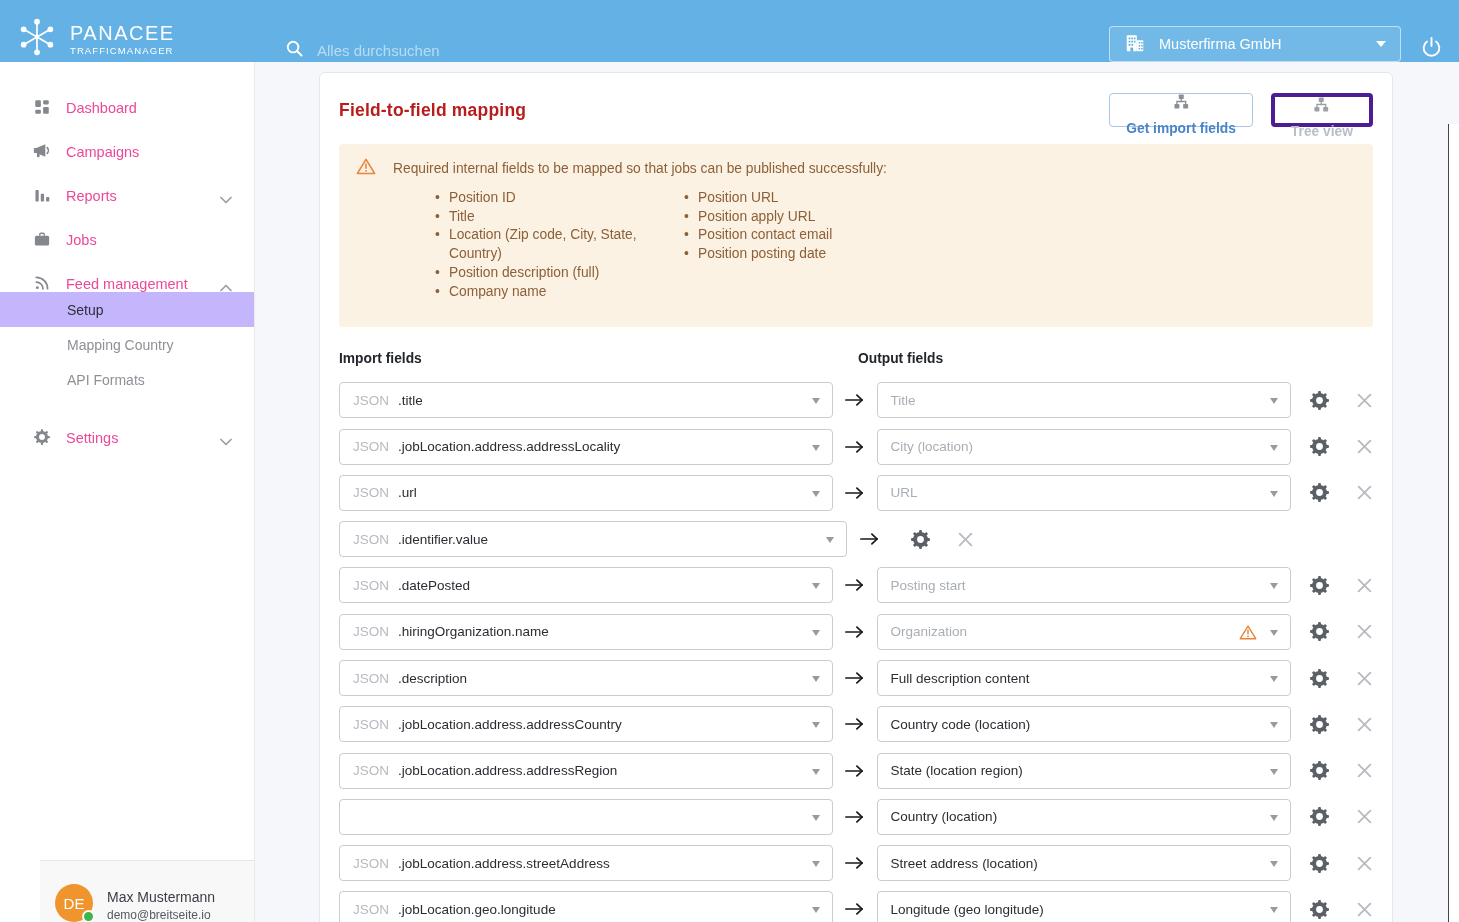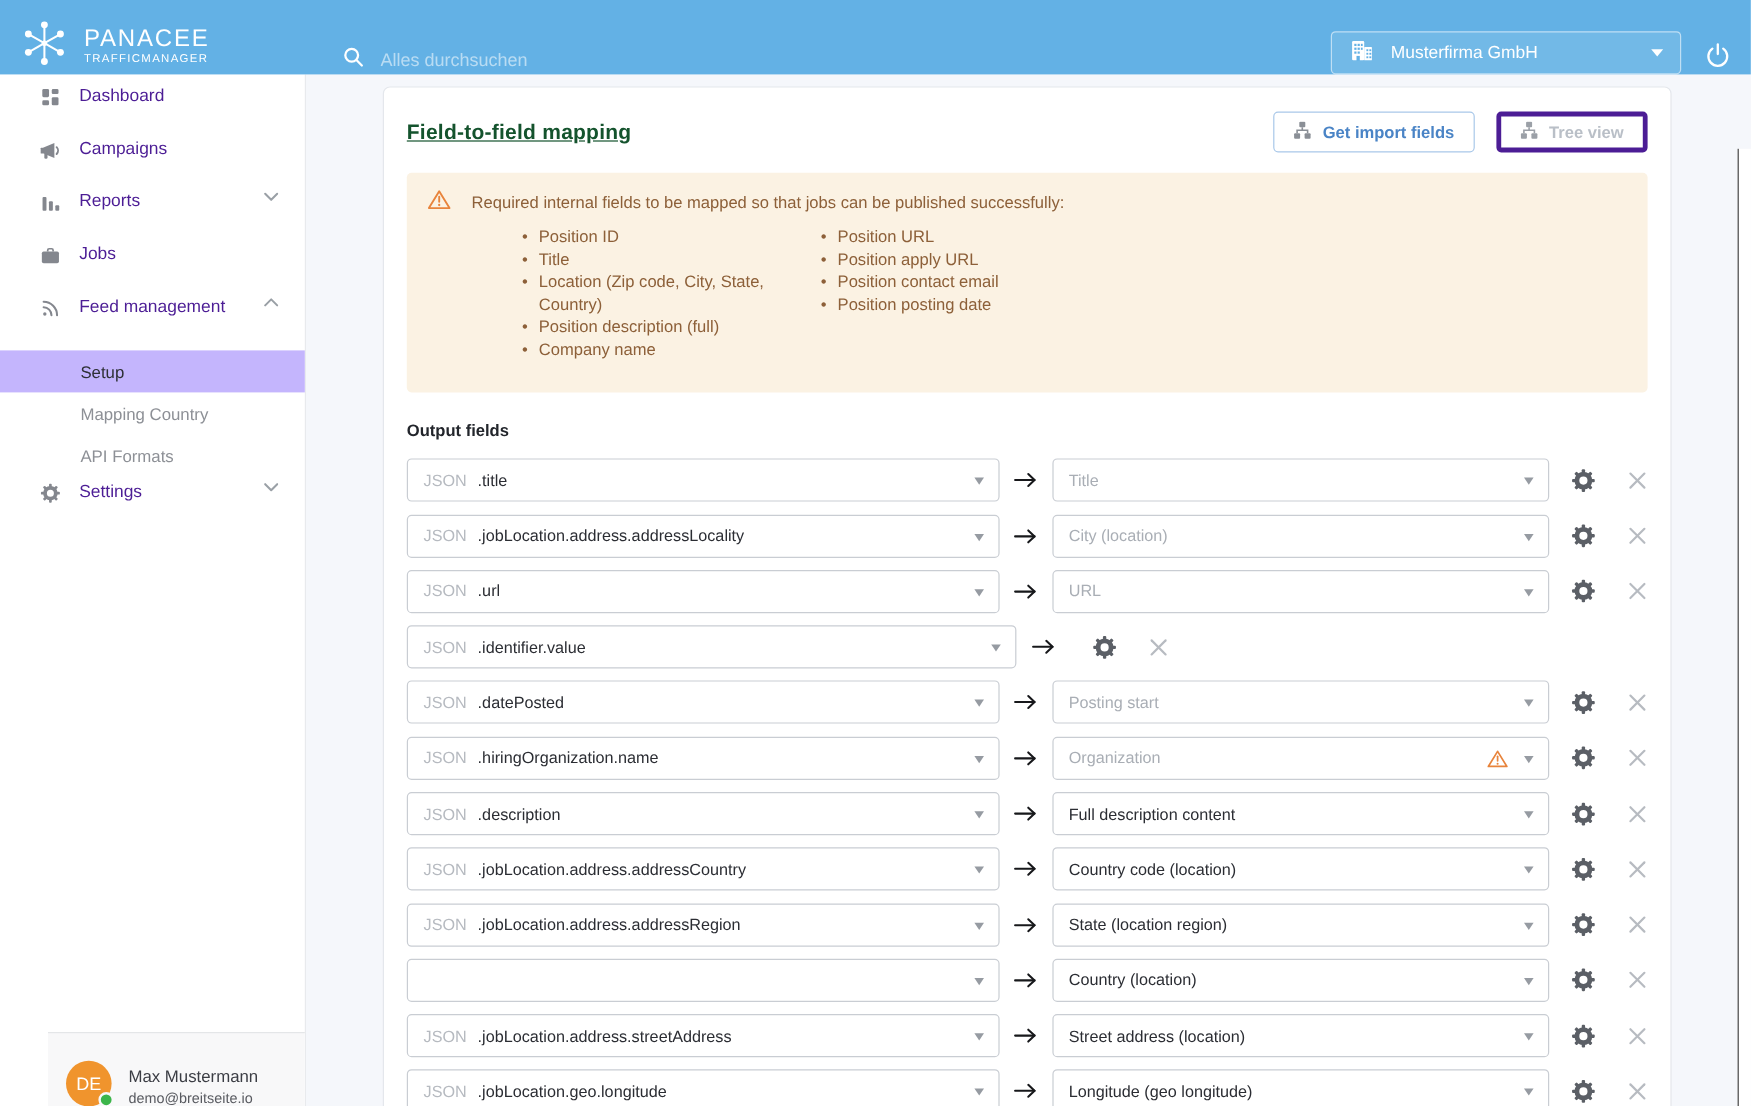--- a/index.html
+++ b/index.html
@@ -14,40 +14,40 @@
   .search-wrap { display:flex; align-items:center; gap:13px; margin-left:30px; flex:1; }
   .search-input { background:transparent; border:none; outline:none; color:#fff; font-size:15px; width:420px; font-family:"Liberation Sans", sans-serif; }
   .search-input::placeholder { color:rgba(255,255,255,.55); }
   .company-select { width:292px; height:36px; border:1px solid rgba(255,255,255,.55); background:rgba(255,255,255,.10); border-radius:4px; display:flex; align-items:center; gap:13px; padding:0 14px; color:#fff; font-size:14.5px; cursor:pointer; }
   .company-caret { margin-left:auto; width:0; height:0; border-left:5px solid transparent; border-right:5px solid transparent; border-top:6px solid #fff; }
   .power-btn { margin:0 16px 0 19px; display:flex; align-items:center; cursor:pointer; }
 
   
   .sidebar { position:absolute; top:62px; left:0; bottom:0; width:255px; background:#fff; border-right:1px solid #e8eaed; z-index:5; }
   .nav { padding-top:10px; }
-  .nav-item { height:44px; display:flex; align-items:flex-start; padding:0 22px 0 32px; cursor:pointer; color:#4c1d95; font-size:14.5px; }
+  .nav-item { height:44px; display:flex; align-items:flex-end; padding:0 22px 0 32px; cursor:pointer; color:#ec4899; font-size:14.5px; }
   .nav-item .icn { width:19px; display:flex; justify-content:center; }
   .nav-item .lbl { margin-left:15px; }
   .nav-item .chev { margin-left:auto; display:flex; }
   .sub-item { height:35px; display:flex; align-items:center; padding-left:67px; font-size:14px; color:#8d9096; cursor:pointer; }
   .sub-item.active { background:#c4b5fd; color:#2e3036;text-align:right; }
   .user-box { position:absolute; left:0; right:0; bottom:0; height:62px; background:#f8f8f9; border-top:1px solid #e4e6e8; display:flex; align-items:flex-end; padding-left:15px; gap:14px;margin-left:40px; }
   .avatar { position:relative; width:38px; height:38px; border-radius:50%; background:#f0942d; color:#fff; font-size:15px; display:flex; align-items:center; justify-content:center; cursor:pointer; }
   .status-dot { position:absolute; right:-2px; bottom:-1px; width:13px; height:13px; border-radius:50%; background:#3cb54a; border:2px solid #f8f8f9; }
   .user-name { font-size:14px; color:#3b3d44; }
   .user-email { font-size:12px; color:#585a60; margin-top:3px; }
 
   
   .main { position:absolute; top:62px; left:255px; right:0; bottom:0; background:#f5f7fb; }
   .scroll-strip { position:absolute; top:62px; right:0; bottom:0; width:11px; background:#fff; border-left:1px solid #454545; z-index:20; }
   .card { position:absolute; left:64px; top:10px; width:1074px; height:calc(100% + 20px); background:#fff; border:1px solid #e4e7ec; border-radius:6px 6px 0 0; padding:0 19px; }
   .card-head { padding-top:20px; height:54px; display:flex; align-items:center; justify-content:space-between; }
-  .page-title { font-size:17.5px; font-weight:700; color:#14532d; letter-spacing:.2px;text-decoration:underline; }
+  .page-title { font-size:17.5px; font-weight:700; color:#b91c1c; letter-spacing:.2px; }
   .head-btns { display:flex; gap:18px; }
-  .btn { height:34px; display:flex; align-items:center; gap:9px; padding:0 16px; border-radius:4px; background:#fff; font-size:13.8px; font-weight:700; cursor:pointer; }
+  .btn { height:34px; display:flex; align-items:center; gap:9px; padding:0 16px; border-radius:4px; background:#fff; font-size:13.8px; font-weight:700; cursor:pointer;flex-direction:column; }
   .btn-blue { color:#4a84c6; border:1px solid #a9c8e9; }
   .btn-gray { color:#b9bfc7; border:4px solid #4c1d95; }
 
   .alert { margin-top:17px; background:#fbf2e3; border-radius:4px; padding:13px 20px 26px 17px; color:#8d6039; }
   .alert-head { display:flex; align-items:center; gap:17px; font-size:13.8px; }
   .alert-cols { display:flex; margin-top:10px; padding-left:79px; }
   .alert ul { list-style:none; }
   .alert ul.c1 { width:249px; }
   .alert li { position:relative; padding-left:14px; font-size:13.8px; line-height:18.7px; max-width:205px; }
   .alert li::before { content:"•"; position:absolute; left:0; top:0; }
@@ -313,20 +313,21 @@
         <ul class="c2">
           <li>Position URL</li>
           <li>Position apply URL</li>
           <li>Position contact email</li>
           <li>Position posting date</li>
         </ul>
       </div>
     </div>
 
     <div class="col-labels">
+      <div class="col-label first">Import fields</div>
       <div class="col-label">Output fields</div>
     </div>
 
     <div class="rows">
   <div class="map-row">
     <div class="select sel-import">
       <span class="json-prefix">JSON</span>
       <span class="import-path">.title</span>
       <span class="caret"></span>
     </div>

